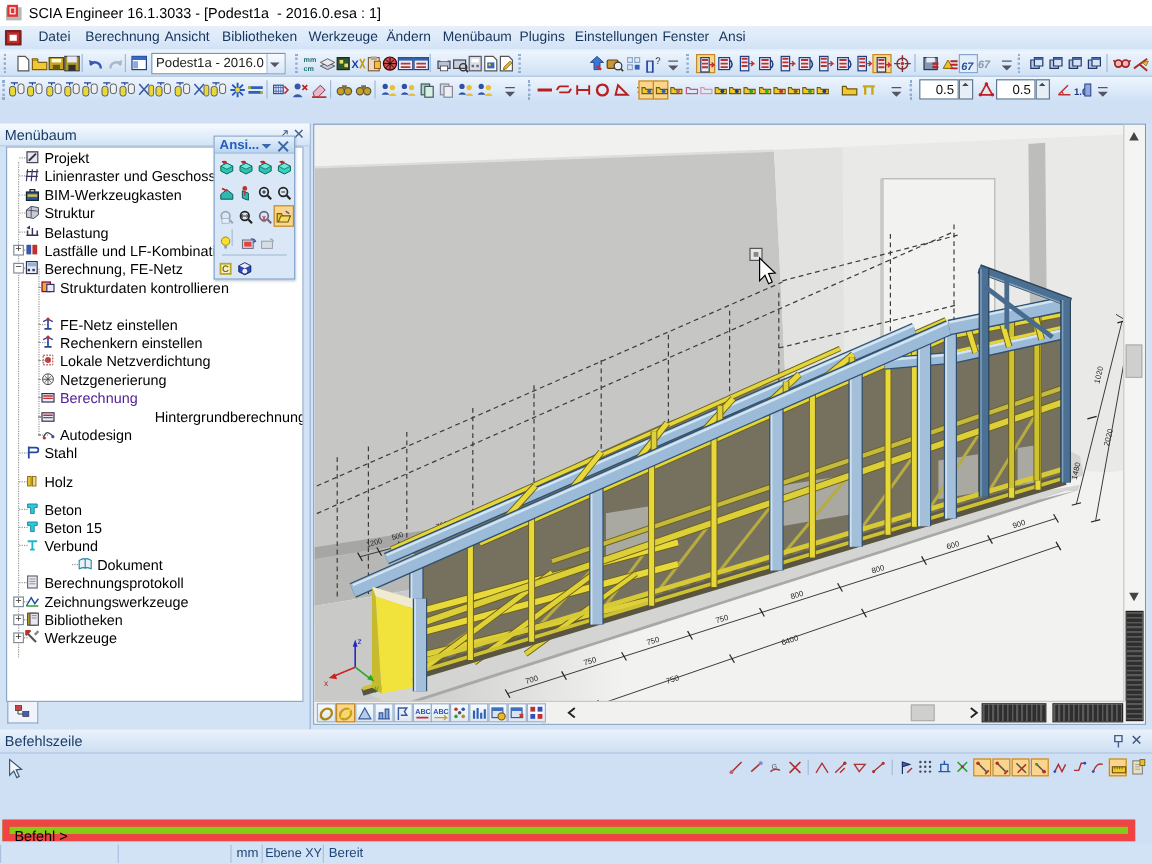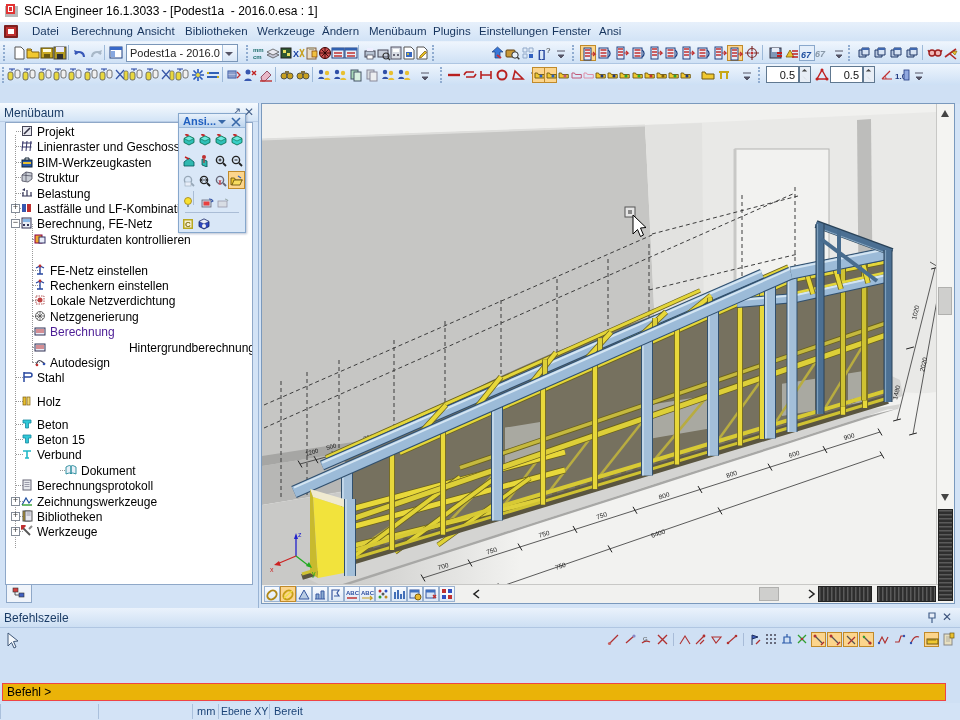--- a/index.html
+++ b/index.html
@@ -16,21 +16,21 @@
 #lphead{left:0;top:0;width:258px;height:19px;background:linear-gradient(#f6fafe,#d3e4f6);font-size:12px;color:#1b3c66;border-bottom:1px solid #b9cde6;}
 #tree{left:5px;top:19px;width:248px;height:463px;background:#fff;border:1px solid #8fa8c8;font-size:12px;color:#000;overflow:hidden;}
 #ltab{left:5px;top:482px;width:248px;height:20px;}
 #ltabbtn{left:1px;top:0;width:26px;height:18px;background:#f0f4fa;border:1px solid #8fa8c8;border-top:none;}
 
 #vp{left:261px;top:103px;width:694px;height:501px;background:#f1f1ef;border:1px solid #7a99bd;}
 #vpsvg{left:0;top:0;}
 
 #cmdpanel{left:0;top:608px;width:960px;height:95px;background:#cfe0f4;}
 #cmdhead{left:0;top:0;width:960px;height:20px;background:linear-gradient(#eaf2fc,#cddff3);font-size:12px;color:#1b3c66;border-bottom:1px solid #b0c6e2;}
-#cmdinput{left:2px;top:75px;width:944px;height:18px;background:#eab308;border:1px solid #ef4444;font-size:12px;color:#000;}
+#cmdinput{left:2px;top:75px;width:944px;height:18px;background:#84cc16;border:6px solid #ef4444;font-size:12px;color:#000;}
 #statusbar{left:0;top:703px;width:960px;height:17px;background:#d3e3f6;font-size:11px;color:#1c4478;}
 .scell{position:absolute;top:1px;height:15px;border-left:1px solid #aac0dc;overflow:hidden;white-space:nowrap;}
 </style></head>
 <body>
 <div class="abs" id="titlebar">
     <span class="abs" id="titletxt">SCIA Engineer 16.1.3033 - [Podest1a&nbsp; - 2016.0.esa : 1]</span>
 <svg class="abs" style="left:4px;top:3px" width="16" height="16">
       <rect x="1" y="3" width="13" height="11" fill="#b8b8b8"></rect>
       <rect x="2" y="1" width="9" height="10" fill="#e23333"></rect>
       <rect x="4" y="3" width="5" height="6" fill="#fff"></rect>

